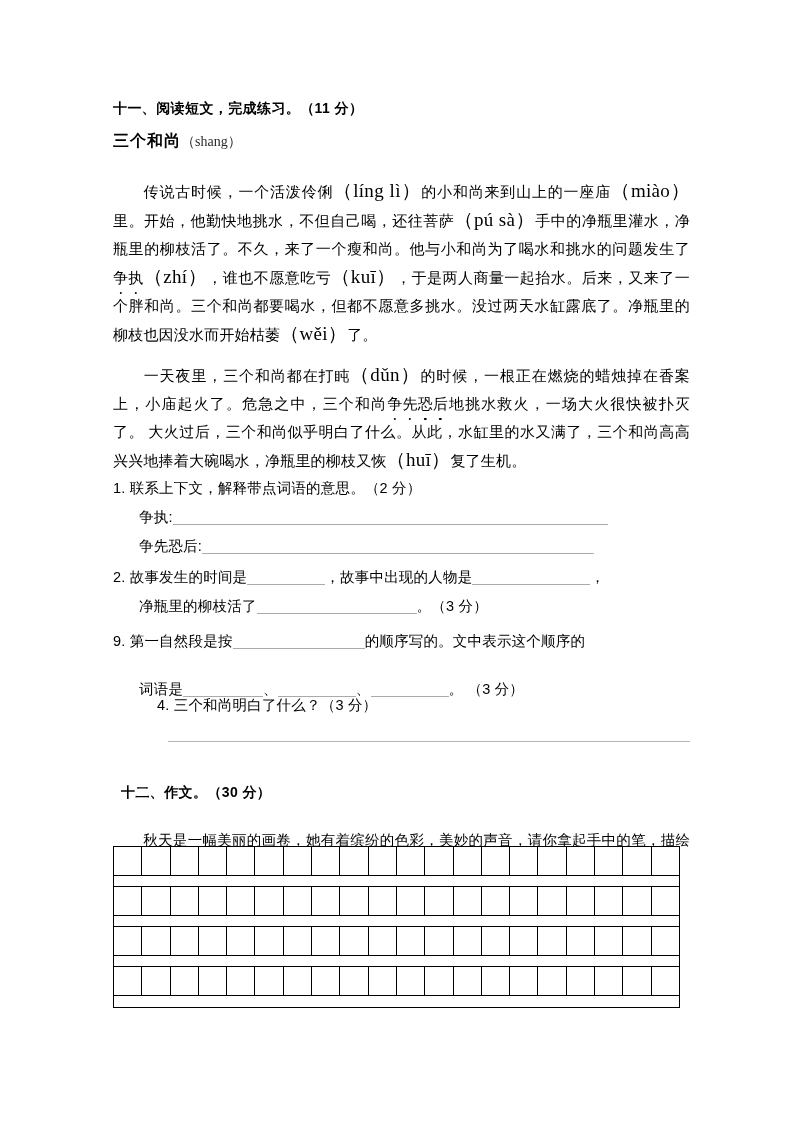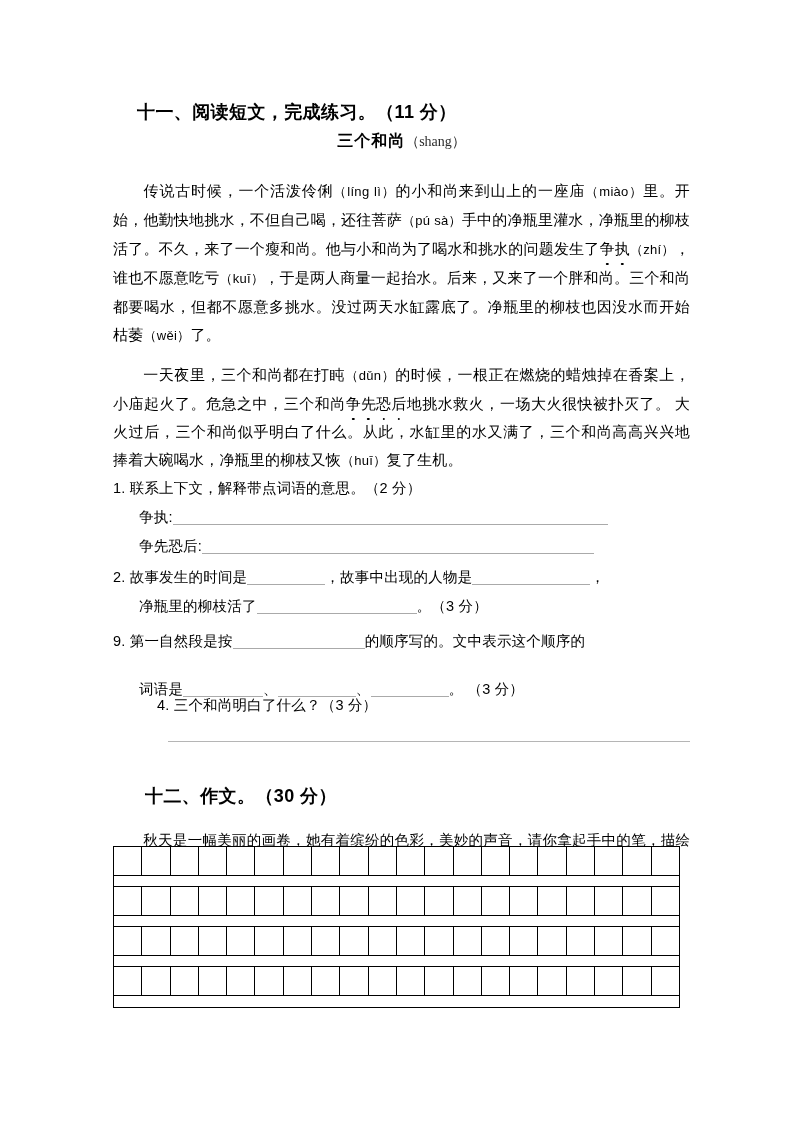--- a/index.html
+++ b/index.html
@@ -19,35 +19,33 @@
     position: absolute;
     left: 113px;
     top: 0;
     width: 577px;
   }
 
   
   .section-heading {
     font-family: "Liberation Sans", "DejaVu Sans", sans-serif;
     font-weight: bold;
-    font-size: 18px;
+    font-size: 14px;
     letter-spacing: 0.4px;
     white-space: nowrap;
-    margin-left: 24px;
   }
   #sec11-heading { position: absolute; left: 0; top: 100px; }
   #sec12-heading { position: absolute; left: 8px; top: 784px; }
 
   
   .passage-title {
     position: absolute;
     left: 0;
     top: 131px;
     width: 577px;
-    text-align: center;
     white-space: nowrap;
   }
   .passage-title .t-main {
     font-family: "Liberation Sans", "DejaVu Sans", sans-serif;
     font-weight: bold;
     font-size: 16px;
     letter-spacing: 1px;
   }
   .passage-title .t-pinyin {
     font-family: "Liberation Serif", "DejaVu Serif", serif;
@@ -64,22 +62,22 @@
     font-size: 15px;
     line-height: 28px;
     text-align: justify;
     text-justify: inter-character;
     letter-spacing: 0.2px;
   }
   #para1 { top: 162px; }
   #para2 { top: 346px; }
   .indent { display: inline-block; width: 30px; }
   .py {
-    font-family: Liberation Sans, sans-serif;
-    font-size: 13px;
+    font-family: Liberation Serif, serif;
+    font-size: 19px;
     letter-spacing: 0.3px;
   }
   .emph {
     position: relative;
     display: inline-block;
   }
   .emph::after {
     content: "";
     position: absolute;
     left: 50%;

